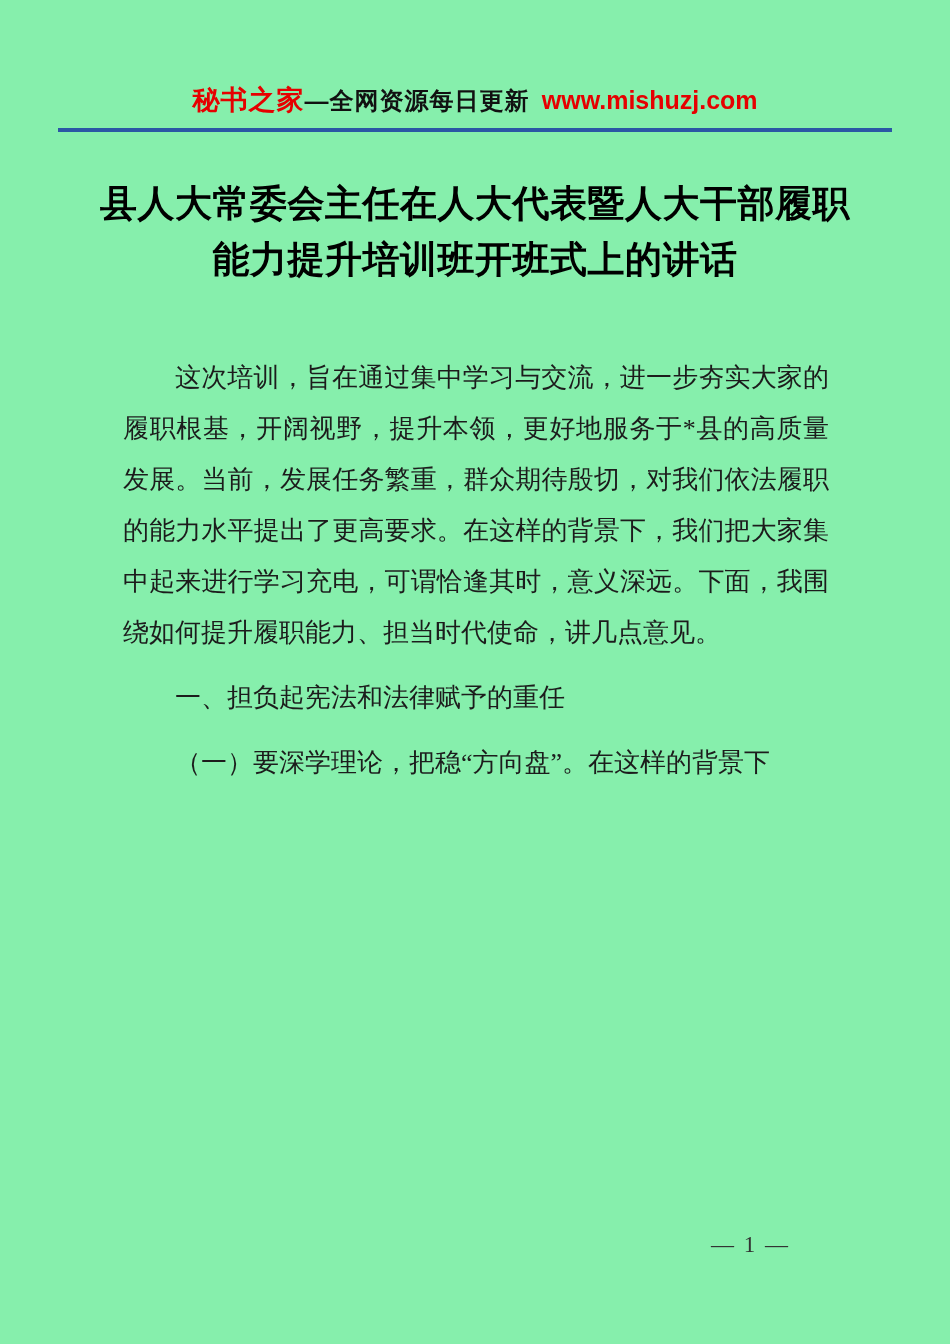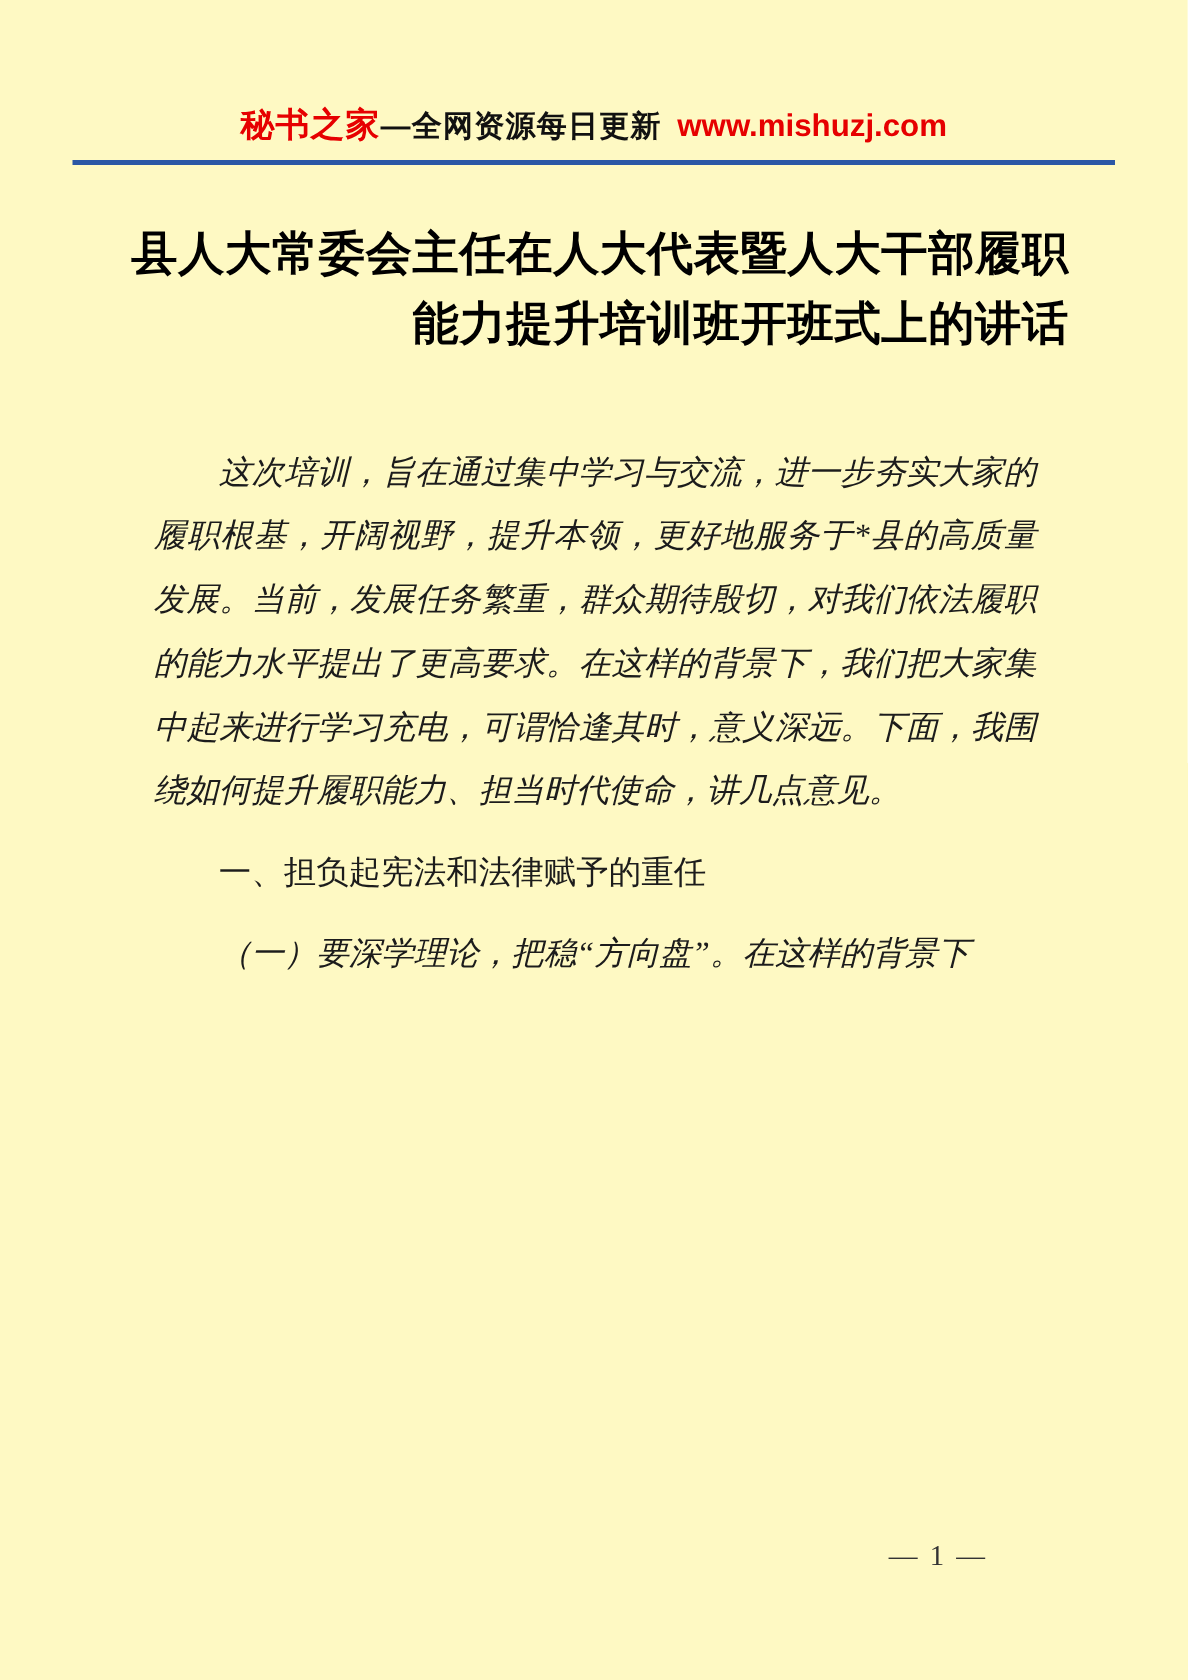--- a/index.html
+++ b/index.html
@@ -11,21 +11,21 @@
     width: 950px;
     height: 1344px;
     position: relative;
     font-family: "Liberation Serif", serif;
     color: #1a1a1a;
     overflow: hidden;
   }
   .page {
     position: absolute;
     inset: 0;
-    background: #fef9c3;
+    background: #86efac;
   }
 
   
   .site-header {
     position: absolute;
     top: 82px;
     left: 0;
     width: 100%;
     text-align: center;
     font-family: "Liberation Sans", sans-serif;
@@ -58,22 +58,22 @@
     background: #2b57a5;
   }
 
   
   .doc-title {
     position: absolute;
     top: 176px;
     left: 95px;
     width: 760px;
     margin: 0;
-    text-align: right;
-    font-family: Liberation Serif, serif;
+    text-align: center;
+    font-family: Liberation Sans, sans-serif;
     font-weight: 700;
     font-size: 37px;
     line-height: 56px;
     color: #000000;
     letter-spacing: 0.5px;
   }
 
   
   .doc-body {
     position: absolute;
@@ -87,21 +87,20 @@
     color: #1c1c1c;
   }
   .doc-body p {
     margin: 0 0 14px 0;
   }
   .salutation {
     text-indent: 0;
   }
   .para {
     text-indent: 2em;
-    font-style: italic;
   }
   .section-heading {
     text-indent: 2em;
   }
 
   
   .page-footer {
     position: absolute;
     bottom: 86px;
     right: 160px;

